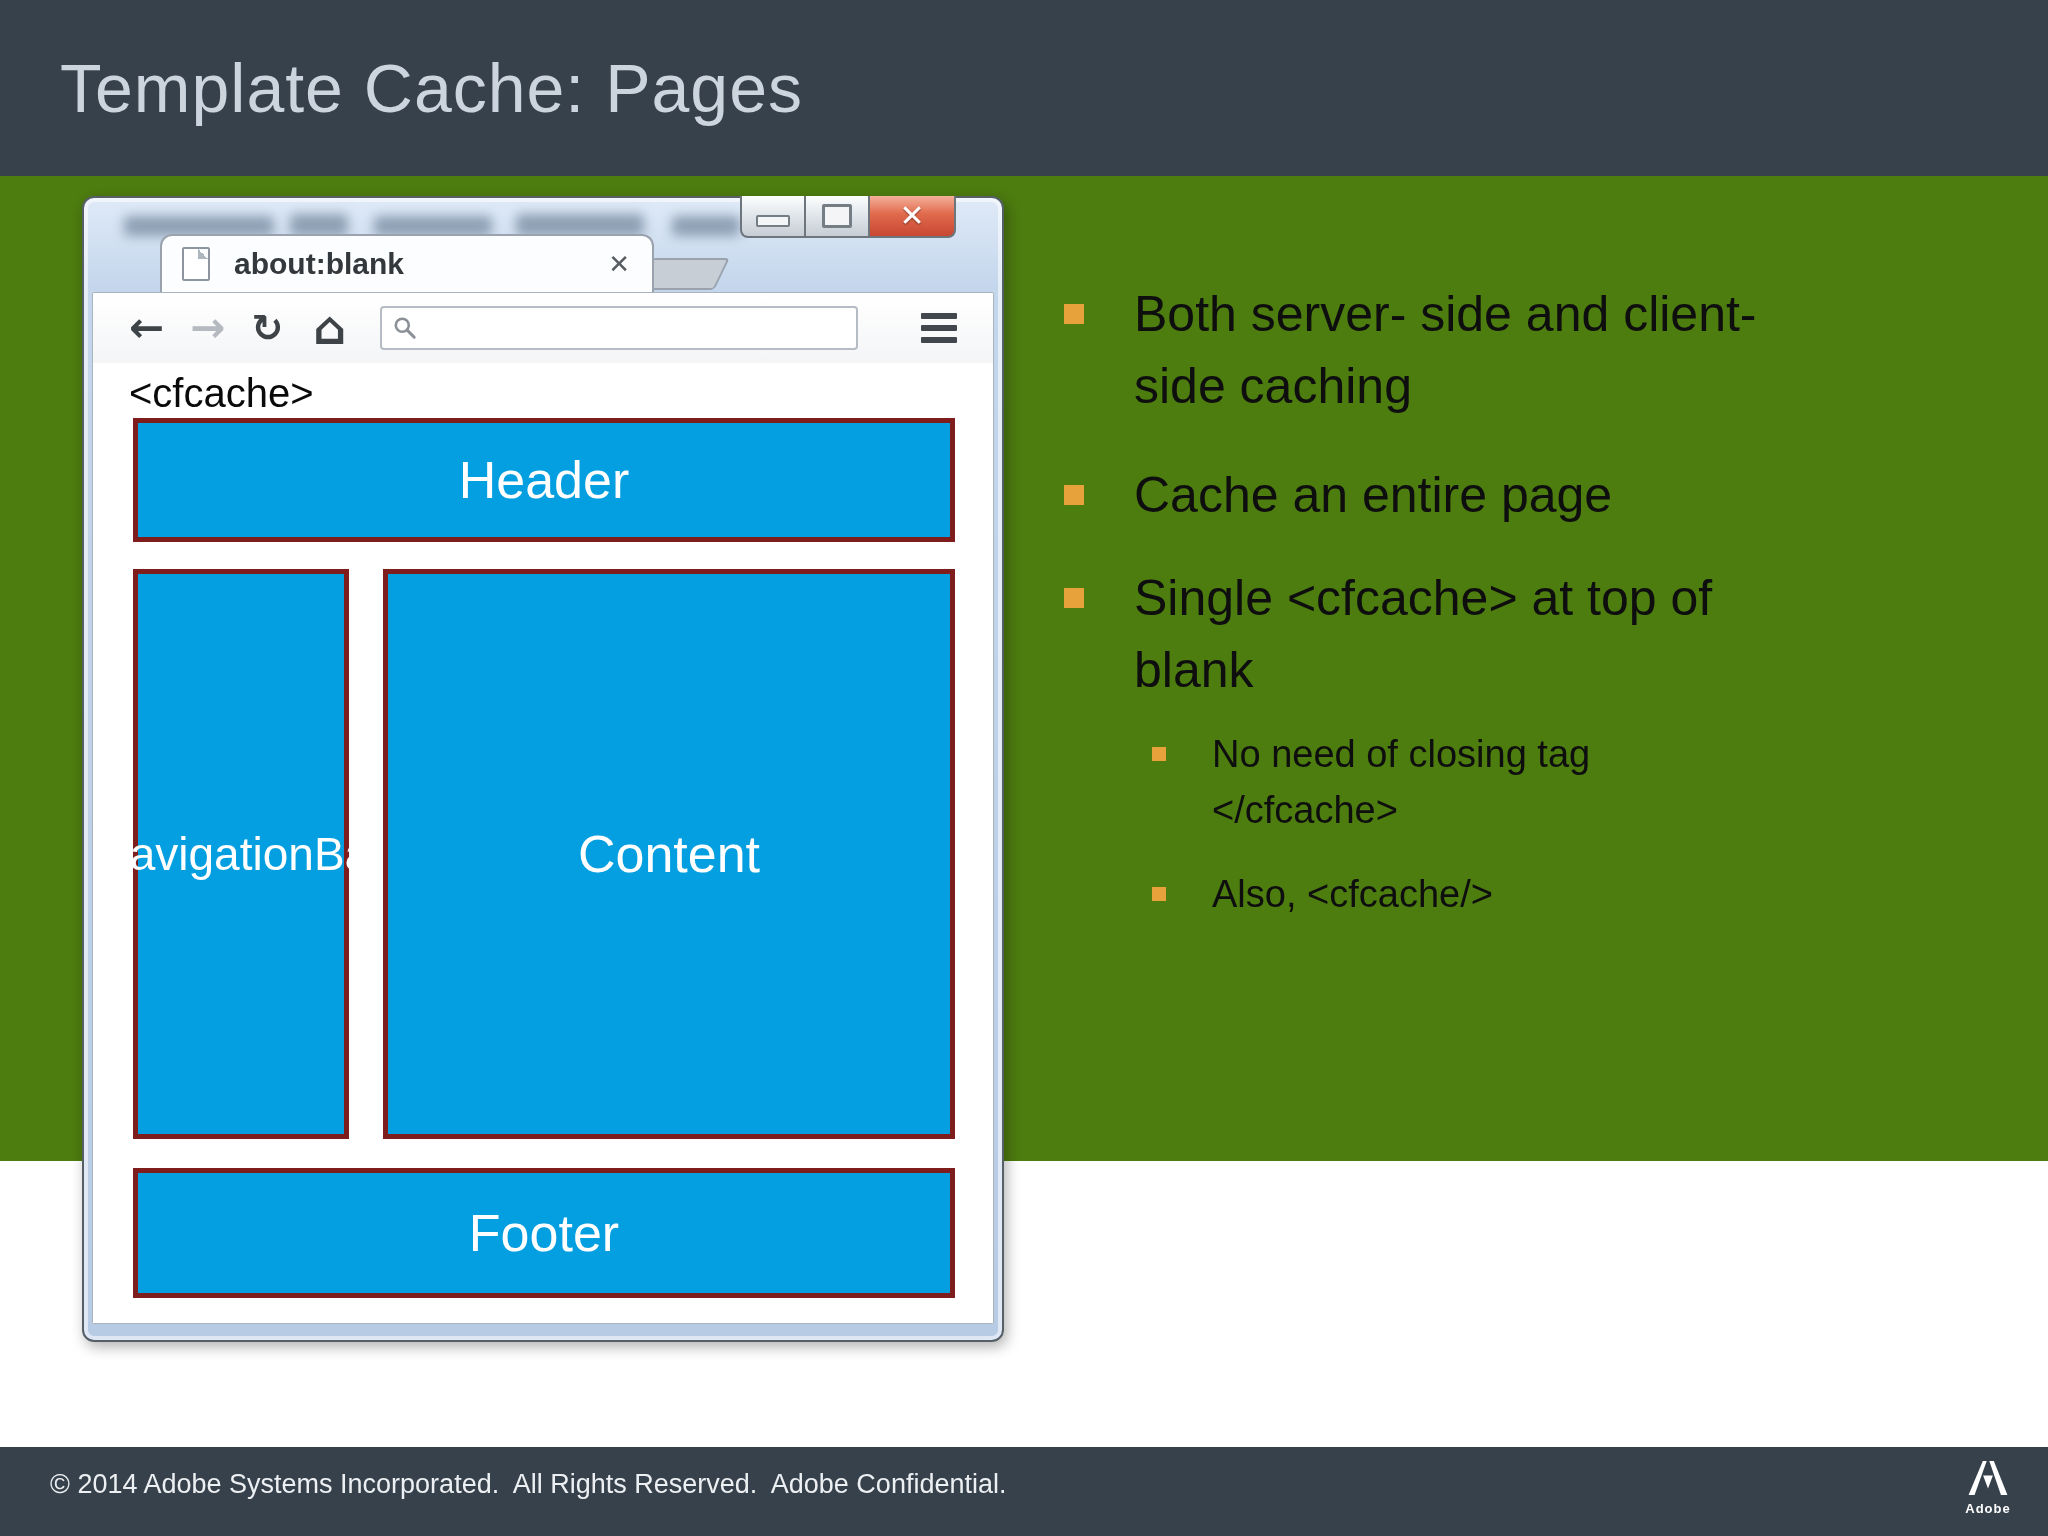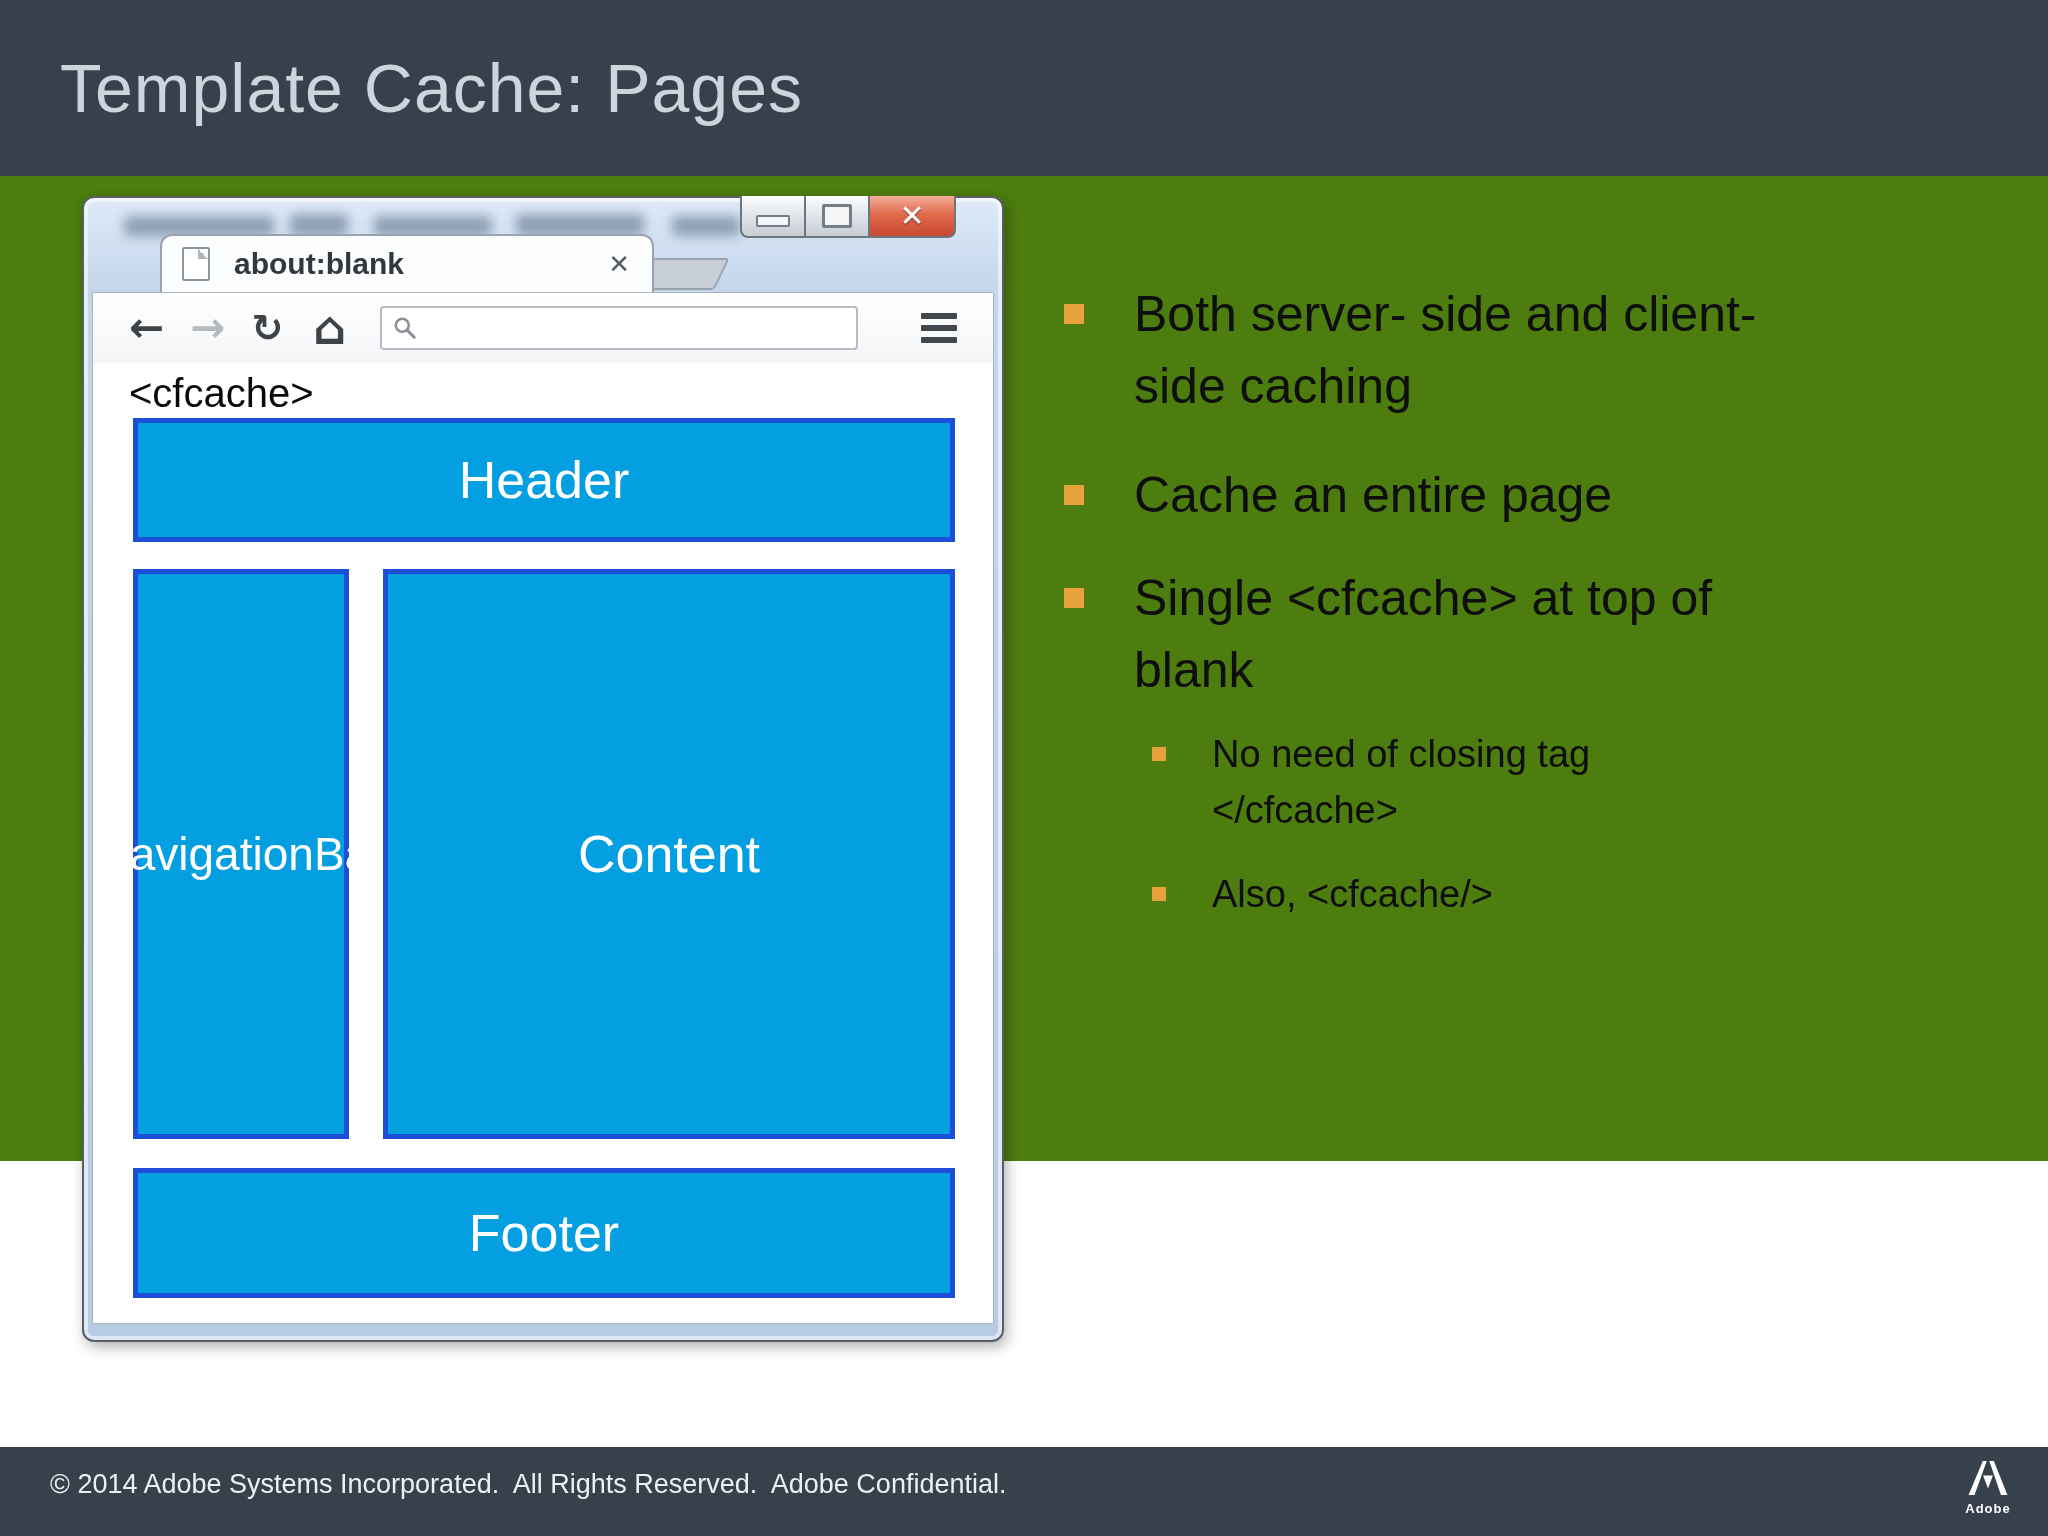--- a/index.html
+++ b/index.html
@@ -62,21 +62,21 @@
   .tb-home{margin-left:30px;font-size:46px;}
   .search-box{margin-left:34px;width:478px;height:44px;box-sizing:border-box;background:#fff;
     border:2px solid #b6bcc3;border-radius:4px;display:flex;align-items:center;}
   .search-box input{border:none;outline:none;flex:1;height:36px;font-size:26px;margin-left:8px;
     font-family:"Liberation Sans",sans-serif;background:transparent;}
   .menu-btn{margin-left:auto;margin-right:36px;display:flex;flex-direction:column;gap:6px;cursor:default;}
   .menu-bar{width:36px;height:6px;background:#41474c;border-radius:1px;}
 
   .page-content{position:absolute;left:0;right:0;top:70px;bottom:0;background:#fff;}
   .cfcache-label{position:absolute;left:36px;top:8px;font-size:40px;color:#0a0a0a;}
-  .box{position:absolute;background:#049fe0;border:5px solid #1d4ed8;box-sizing:border-box;
+  .box{position:absolute;background:#049fe0;border:5px solid #7f1d1d;box-sizing:border-box;
     display:flex;align-items:center;justify-content:center;color:#ffffff;}
   .box-header{left:40px;top:55px;width:822px;height:124px;font-size:52px;}
   .box-nav{left:40px;top:206px;width:216px;height:570px;font-size:46px;line-height:64px;
     text-align:center;}
   .box-content{left:290px;top:206px;width:572px;height:570px;font-size:52px;}
   .box-footer{left:40px;top:805px;width:822px;height:130px;font-size:52px;}
 
   
   .bullet-sq{position:absolute;width:20px;height:20px;background:#e8a23c;}
   .bullet-sq.small{width:14px;height:14px;}

